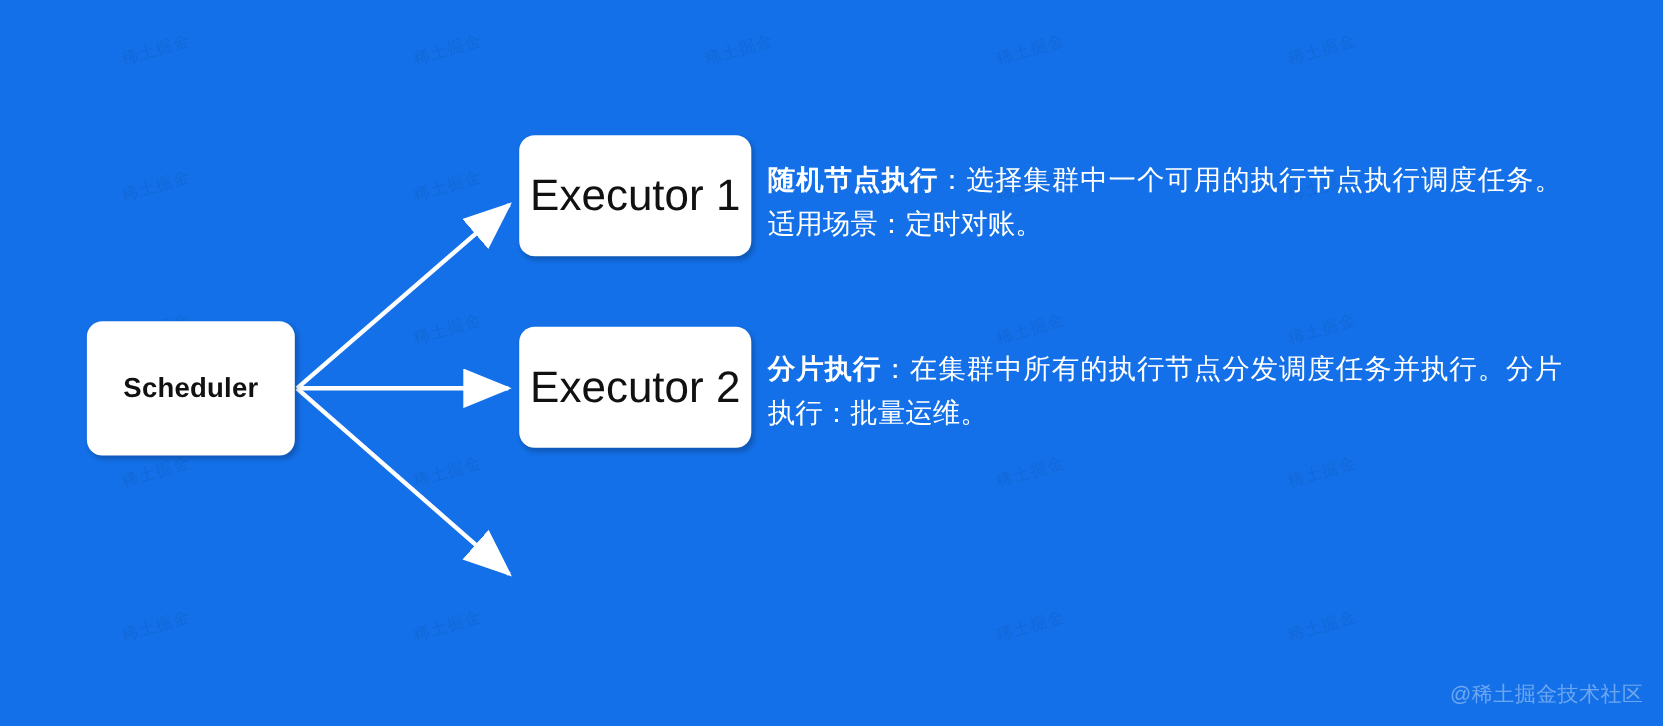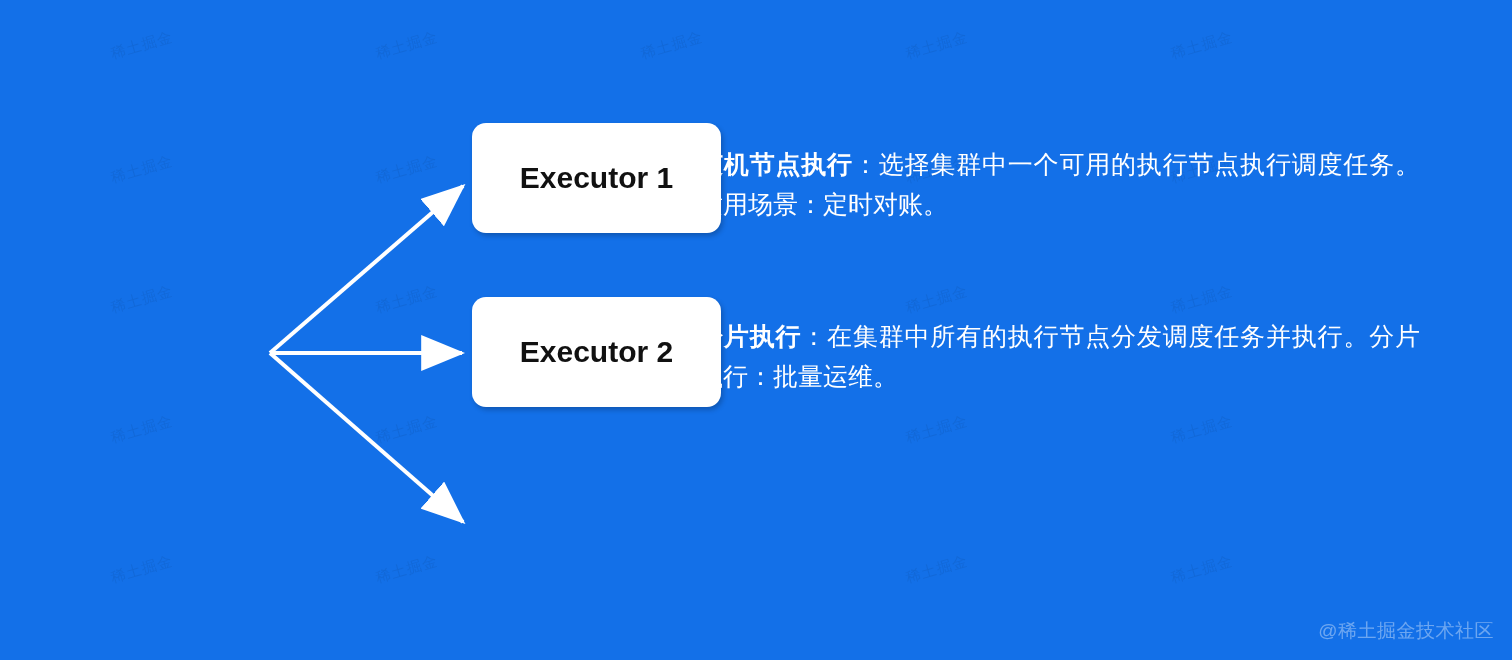--- a/index.html
+++ b/index.html
@@ -50,24 +50,24 @@
     top: 292px;
     width: 189px;
     height: 122px;
     font-size: 25px;
     font-weight: bold;
     letter-spacing: 0.2px;
   }
 
   .node-executor {
     left: 472px;
-    width: 249px;
+    width: 211px;
     height: 110px;
-    font-size: 30px;
-    font-weight: bold;
+    font-size: 40px;
+    font-weight: normal;
   }
 
   .node-exec-1 { top: 123px; }
   .node-exec-2 { top: 297px; justify-content: center; }
   .node-exec-n { top: 473px; }
 
   
   .desc {
     position: absolute;
     left: 698px;
@@ -151,20 +151,23 @@
       </marker>
     </defs>
 
     <line x1="270" y1="353" x2="463" y2="186" stroke="#ffffff" stroke-width="4" marker-end="url(#arrowhead)"></line>
 
     <line x1="270" y1="353" x2="462" y2="353" stroke="#ffffff" stroke-width="4" marker-end="url(#arrowhead)"></line>
 
     <line x1="270" y1="353" x2="463" y2="522" stroke="#ffffff" stroke-width="4" marker-end="url(#arrowhead)"></line>
   </svg>
 
+  <div class="node node-scheduler">
+    <span>Scheduler</span>
+  </div>
 
   <div class="node node-executor node-exec-1">
     <span>Executor 1</span>
   </div>
 
   <div class="node node-executor node-exec-2">
     <span>Executor 2</span>
   </div>
 
 

